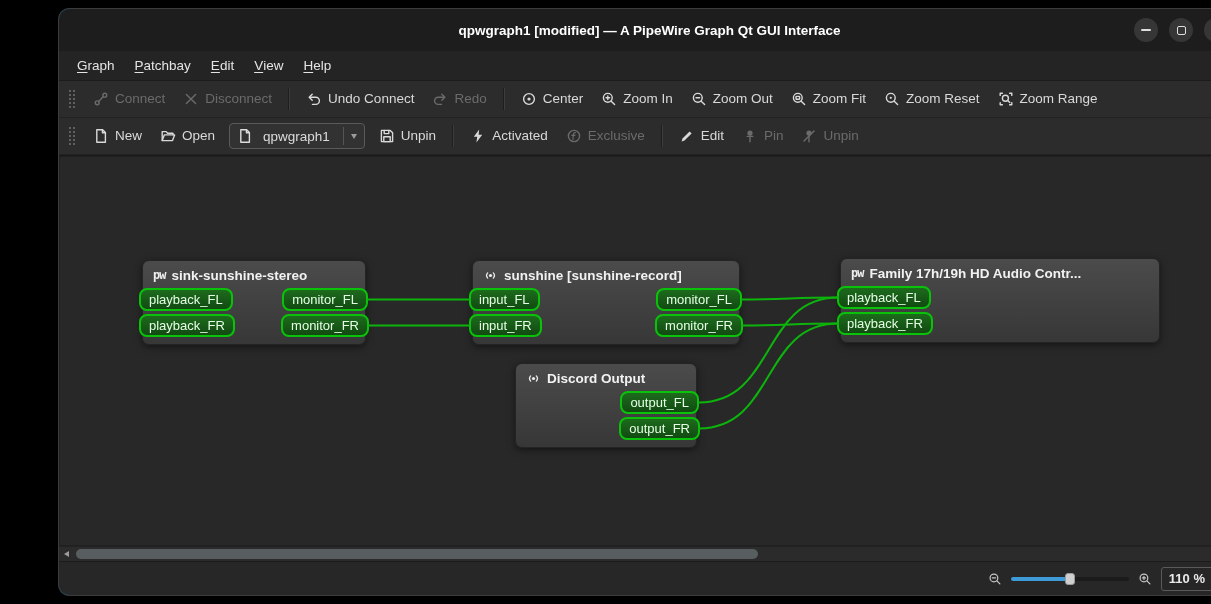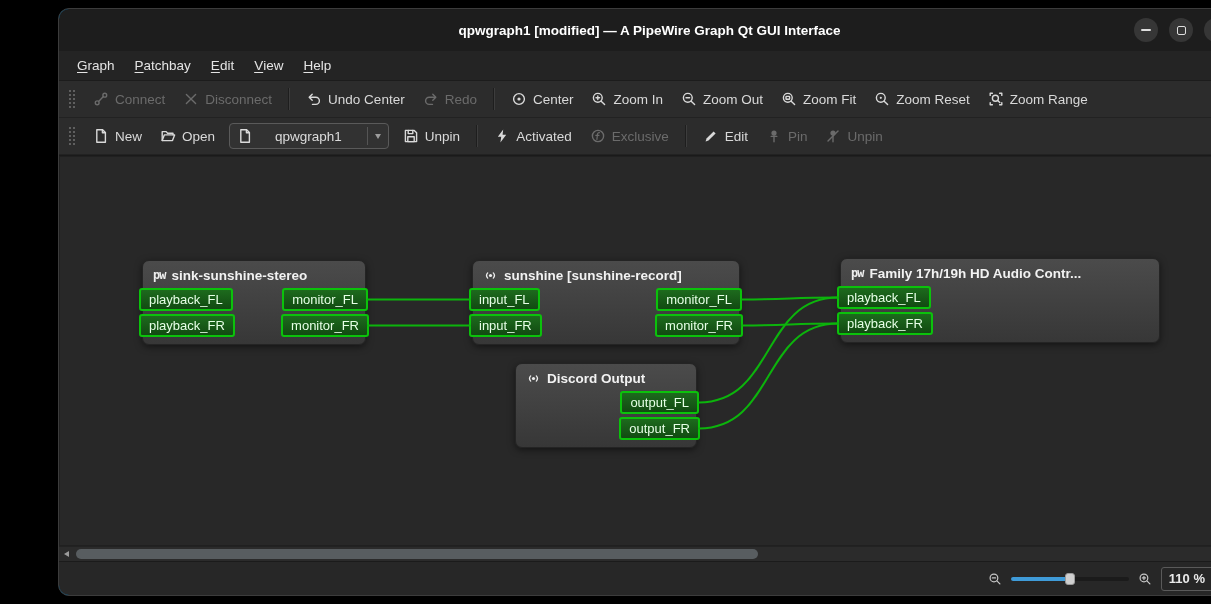--- a/index.html
+++ b/index.html
@@ -31,46 +31,46 @@
   .menu-item u { text-underline-offset:2px; }
 
   
   .toolbar { height:37px; background:#2c2c2c; border-bottom:1px solid #222222;
              display:flex; align-items:center; gap:2px; padding:0 6px; flex:none; }
   .t-handle { width:8px; height:20px; margin:0 7px 0 3px;
               background-image:radial-gradient(circle,#5f5f5f 1px,transparent 1.3px);
               background-size:4px 4px; }
   .t-sep { width:2px; height:22px; margin:0 6px;
            border-left:1px solid #1e1e1e; border-right:1px solid #3d3d3d; }
-  .tbtn { display:flex; align-items:center; gap:6px; padding:5px 8px; border-radius:4px;
+  .tbtn { display:flex; gap:6px; padding:5px 8px; border-radius:4px;
           color:#d9d9d9; font-size:13.5px; white-space:nowrap; }
   .tbtn.disabled { color:#6b6b6b; }
   .ticon { display:flex; align-items:center; }
-  .combo { display:flex; align-items:center; gap:22px; border:1px solid #5a5a5a; border-radius:4px;
+  .combo { display:flex; align-items:center; gap:10px; border:1px solid #5a5a5a; border-radius:4px;
            padding:3px 7px; margin:0 4px; background:#323232; color:#dcdcdc; font-size:13.5px; }
   .combo .arrow { margin-left:3px; padding-left:7px; border-left:1px solid #555;
                   display:flex; align-items:center; height:18px; }
 
   
   .canvas-wrap { flex:1; display:grid; grid-template-columns:1fr 15px; grid-template-rows:1fr 15px;
                  border-top:1px solid #1a1a1a; }
   #canvas { position:relative; overflow:hidden; background:#282828; box-shadow:inset 0 0 0 1px #202020; }
   svg.wires { position:absolute; inset:0; width:100%; height:100%; pointer-events:none; z-index:3; }
   .node { position:absolute; z-index:2; background:linear-gradient(#4b4b4b,#373737);
           border:1px solid #242424; border-radius:7px; padding-bottom:7px;
           box-shadow:0 2px 7px rgba(0,0,0,.5); }
   .node-header { display:flex; align-items:center; gap:6px; padding:5px 10px 4px; height:27px; }
   .nicon { color:#ededed; display:flex; align-items:center; }
   .nicon.pw { font-family:"DejaVu Sans Mono", monospace; font-weight:bold; font-size:12px; letter-spacing:-1px; }
   .ntitle { color:#f2f2f2; font-weight:bold; font-size:13.5px; white-space:nowrap; }
   .node-body { display:flex; justify-content:space-between; }
   .ports { display:flex; flex-direction:column; gap:3px; }
   .ports.in  { align-items:flex-start; margin-left:-4px; }
   .ports.out { align-items:center; margin-right:-4px; margin-left:auto; }
-  .port { border:2px solid var(--port-border); border-radius:3px; padding:0 8px;
+  .port { border:2px solid var(--port-border); border-radius:8px; padding:0 8px;
           background:linear-gradient(var(--port-bg-top),var(--port-bg-bot));
           color:var(--port-text); font-size:13px; line-height:19px; white-space:nowrap; }
 
   
   .vscroll { grid-column:2; grid-row:1; background:#2b2b2b; border-left:1px solid #222;
              display:flex; flex-direction:column; align-items:center; }
   .hscroll { grid-column:1; grid-row:2; background:#2b2b2b; border-top:1px solid #222;
              display:flex; align-items:center; }
   .scroll-corner { grid-column:2; grid-row:2; background:#2b2b2b; }
   .sarrow { width:15px; height:15px; flex:none; display:flex; align-items:center; justify-content:center; }
@@ -149,21 +149,21 @@
         <span class="tlabel">Disconnect</span>
       </div>
       <div class="t-sep"></div>
       <div class="tbtn">
         <span class="ticon">
           <svg width="16" height="16" viewBox="0 0 16 16" fill="none" stroke="currentColor" stroke-width="1.4" stroke-linecap="round" stroke-linejoin="round">
             <path d="M6.2 3.2 L3.2 6.2 L6.2 9.2"></path>
             <path d="M3.8 6.2 H9.8 A3.6 3.6 0 0 1 9.8 13.4 H6.5"></path>
           </svg>
         </span>
-        <span class="tlabel">Undo Center</span>
+        <span class="tlabel">Undo Connect</span>
       </div>
       <div class="tbtn disabled">
         <span class="ticon">
           <svg width="16" height="16" viewBox="0 0 16 16" fill="none" stroke="currentColor" stroke-width="1.4" stroke-linecap="round" stroke-linejoin="round">
             <path d="M9.8 3.2 L12.8 6.2 L9.8 9.2"></path>
             <path d="M12.2 6.2 H6.2 A3.6 3.6 0 0 0 6.2 13.4 H9.5"></path>
           </svg>
         </span>
         <span class="tlabel">Redo</span>
       </div>

